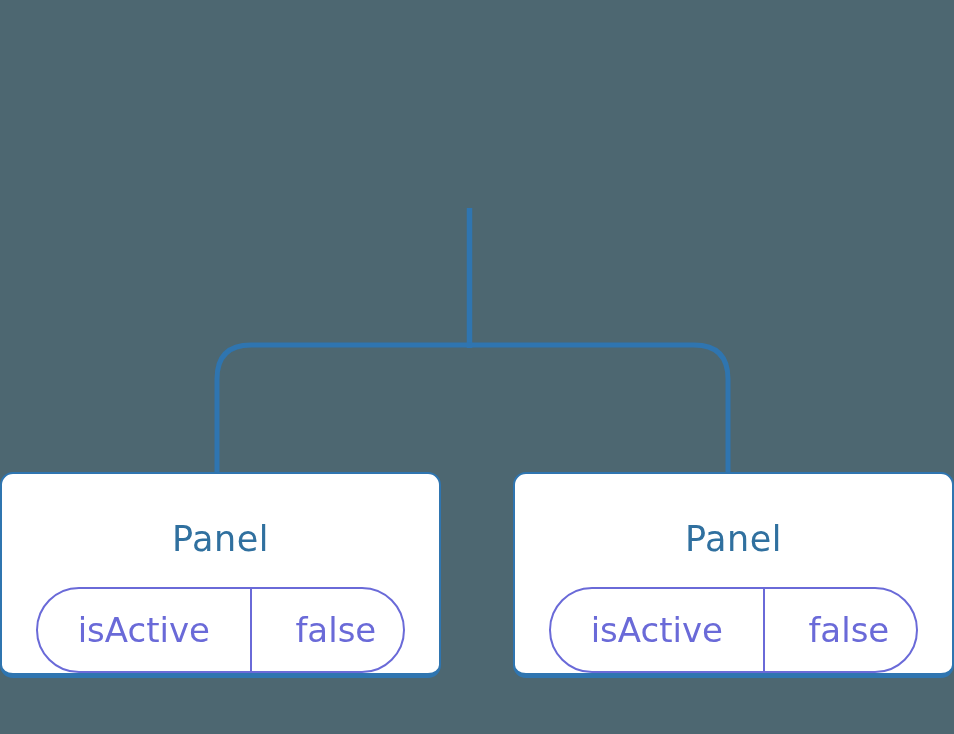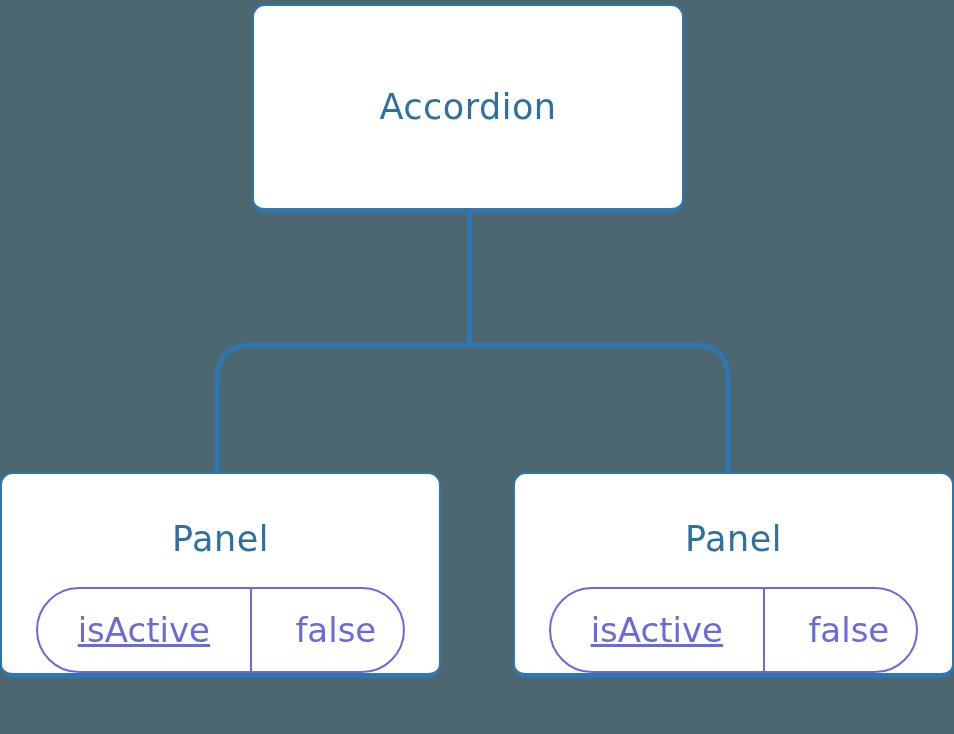--- a/index.html
+++ b/index.html
@@ -70,36 +70,33 @@
     align-items: stretch;
     overflow: hidden;
   }
   .state-cell {
     display: flex;
     align-items: center;
     justify-content: center;
     font-size: 34px;
     color: #6A6AD8;
   }
-  .state-name  { flex: 0 0 58%; text-decoration: underline; }
+  .state-name  { flex: 0 0 58%; }
   .state-value { flex: 1 1 auto; border-left: 2px solid #6A6AD8; padding-left: 17px; }
 </style>
 </head>
 <body>
 
 <div class="canvas">
 
   <svg class="connectors" viewBox="0 0 954 734" xmlns="http://www.w3.org/2000/svg">
     <path d="M 469.5 208 L 469.5 348" stroke="#2F75B0" stroke-width="5.5" fill="none"></path>
     <path d="M 217 474 L 217 379 Q 217 345 251 345 L 694 345 Q 728 345 728 379 L 728 474" stroke="#2F75B0" stroke-width="5" fill="none"></path>
   </svg>
 
-  <div class="node accordion-node">
-    <div class="node-title">Accordion</div>
-  </div>
 
   <div class="node panel-node panel-left">
     <div class="node-title">Panel</div>
     <div class="state-pill">
       <div class="state-cell state-name">isActive</div>
       <div class="state-cell state-value">false</div>
     </div>
   </div>
 
   <div class="node panel-node panel-right">

